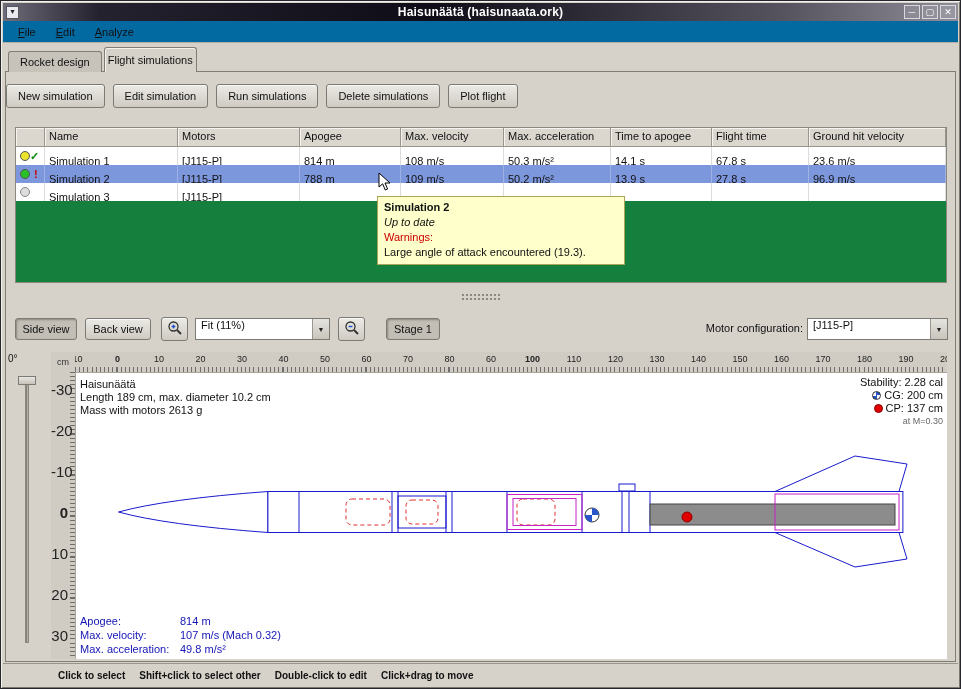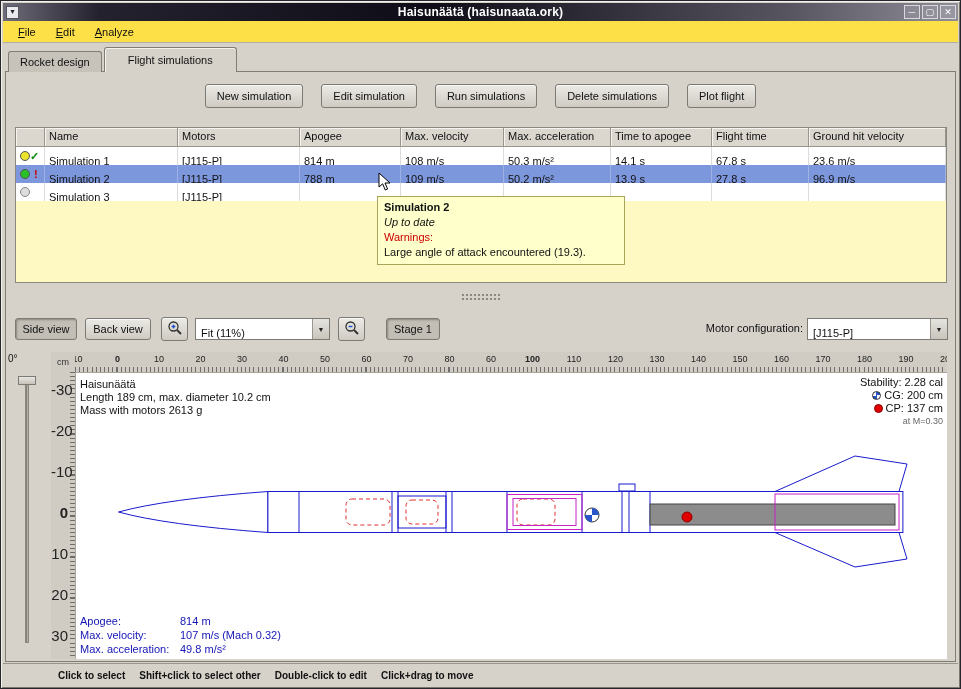--- a/index.html
+++ b/index.html
@@ -32,59 +32,59 @@
   .win-btn {
     width: 16px; height: 14px; border: 1px solid #d8d8de; color: #fff;
     font-size: 9px; line-height: 12px; text-align: center; background: rgba(255,255,255,.10);
     cursor: default;
   }
 
   
   .menubar {
     position: absolute; left: 2px; right: 2px; top: 20px; height: 22px;
     display: flex; align-items: center; padding-left: 6px; gap: 2px;
-    border-bottom: 1px solid #b3afa7; background: #fde047;
+    border-bottom: 1px solid #b3afa7; background: #0369a1;
   }
   .menu-item { font-size: 11px; padding: 3px 9px; color: #111; }
   .menu-item u { text-decoration: underline; }
 
   
   .tabrow { position: absolute; left: 7px; top: 44px; height: 26px; display: flex; align-items: flex-end; z-index: 3; }
   .tab {
     font-size: 11px; border: 1px solid #807d75; border-bottom: none;
     border-radius: 3px 3px 0 0; padding: 4px 11px; background: #c7c3bb; color: #111;
     margin-right: 2px; position: relative; top: 1px;
   }
   .tab.active {
-    background: #d6d2ca; padding: 6px 23px; top: 1px;
+    background: #d6d2ca; padding: 6px 3px; top: 1px;
     box-shadow: inset 0 1px 0 #f4f2ee, inset 1px 0 0 #f4f2ee;
     text-align: center;
   }
 
   .tabpanel {
     position: absolute; left: 4px; right: 4px; top: 70px; height: 591px;
     border: 1px solid #807d75; background: #d6d2ca;
   }
 
   
   .sim-toolbar {
     position: absolute; left: 5px; right: 5px; top: 83px;
-    display: flex; justify-content: center; gap: 18px;
+    display: flex; justify-content: flex-start; gap: 8px;
   }
   .btn {
     font-family: "Liberation Sans", sans-serif; font-size: 11px; color: #111;
     height: 24px; padding: 0 11px; border: 1px solid #7b7a74; border-radius: 3px;
     background: linear-gradient(#eceae5,#cfcbc3);
     box-shadow: inset 0 1px 0 #fbfaf8;
   }
 
   
   .table-wrap {
     position: absolute; left: 14px; top: 126px; width: 932px; height: 156px;
-    background: #fef9c3; border: 1px solid #8a877f; overflow: hidden;
+    background: #15803d; border: 1px solid #8a877f; overflow: hidden;
   }
   .grid { display: grid; grid-template-columns: 29px 133px 122px 101px 103px 107px 101px 97px 1fr; }
   .th {
     font-size: 11px; height: 19px; padding: 2px 4px; white-space: nowrap; overflow: hidden;
     background: #dbd7cf; border-right: 1px solid #99958d; border-bottom: 1px solid #99958d;
     box-shadow: inset 1px 1px 0 #f6f4f0; color: #111;
   }
   .tr { height: 18px; background: #fff; }
   .tr.selected { background: var(--selection-blue,#7d97dc); }
   .td {
@@ -117,21 +117,21 @@
   .grip { width: 40px; height: 7px;
     background-image: radial-gradient(#8a877f 32%, transparent 34%);
     background-size: 4px 4px; }
 
   
   .vbtn { position: absolute; height: 22px; font-size: 11px; color:#111;
     border: 1px solid #7b7a74; border-radius: 3px;
     background: linear-gradient(#eceae5,#cfcbc3); box-shadow: inset 0 1px 0 #fbfaf8; }
   .vbtn.pressed { background: #c2beb6; box-shadow: inset 1px 1px 2px #8a877f; }
   .icon-btn { display: grid; place-items: center; }
-  .combo { position: absolute; height: 22px; border: 1px solid #7b7a74; background: #fff; display: flex; align-items: flex-end; }
+  .combo { position: absolute; height: 22px; border: 1px solid #7b7a74; background: #fff; display: flex; align-items: flex-start; }
   .combo .val { font-size: 11px; padding: 0 5px; flex: 1; white-space: nowrap; overflow: hidden; color:#111; }
   .combo .arrow { width: 17px; height: 100%; background: linear-gradient(#e6e4df,#c8c4bc);
     border-left: 1px solid #9a968e; display: grid; place-items: center; font-size: 7px; color: #222; }
   .mc-label { position: absolute; font-size: 11px; color: #111; }
 
   
   .corner-cell { position: absolute; left: 50px; top: 351px; width: 24px; height: 20px;
     background: #d0ccc4; font-size: 9px; color: #333; text-align: center; line-height: 20px; }
   .h-ruler { position: absolute; left: 74px; top: 351px; width: 872px; height: 20px;
     background: #d0ccc4; overflow: hidden; }

